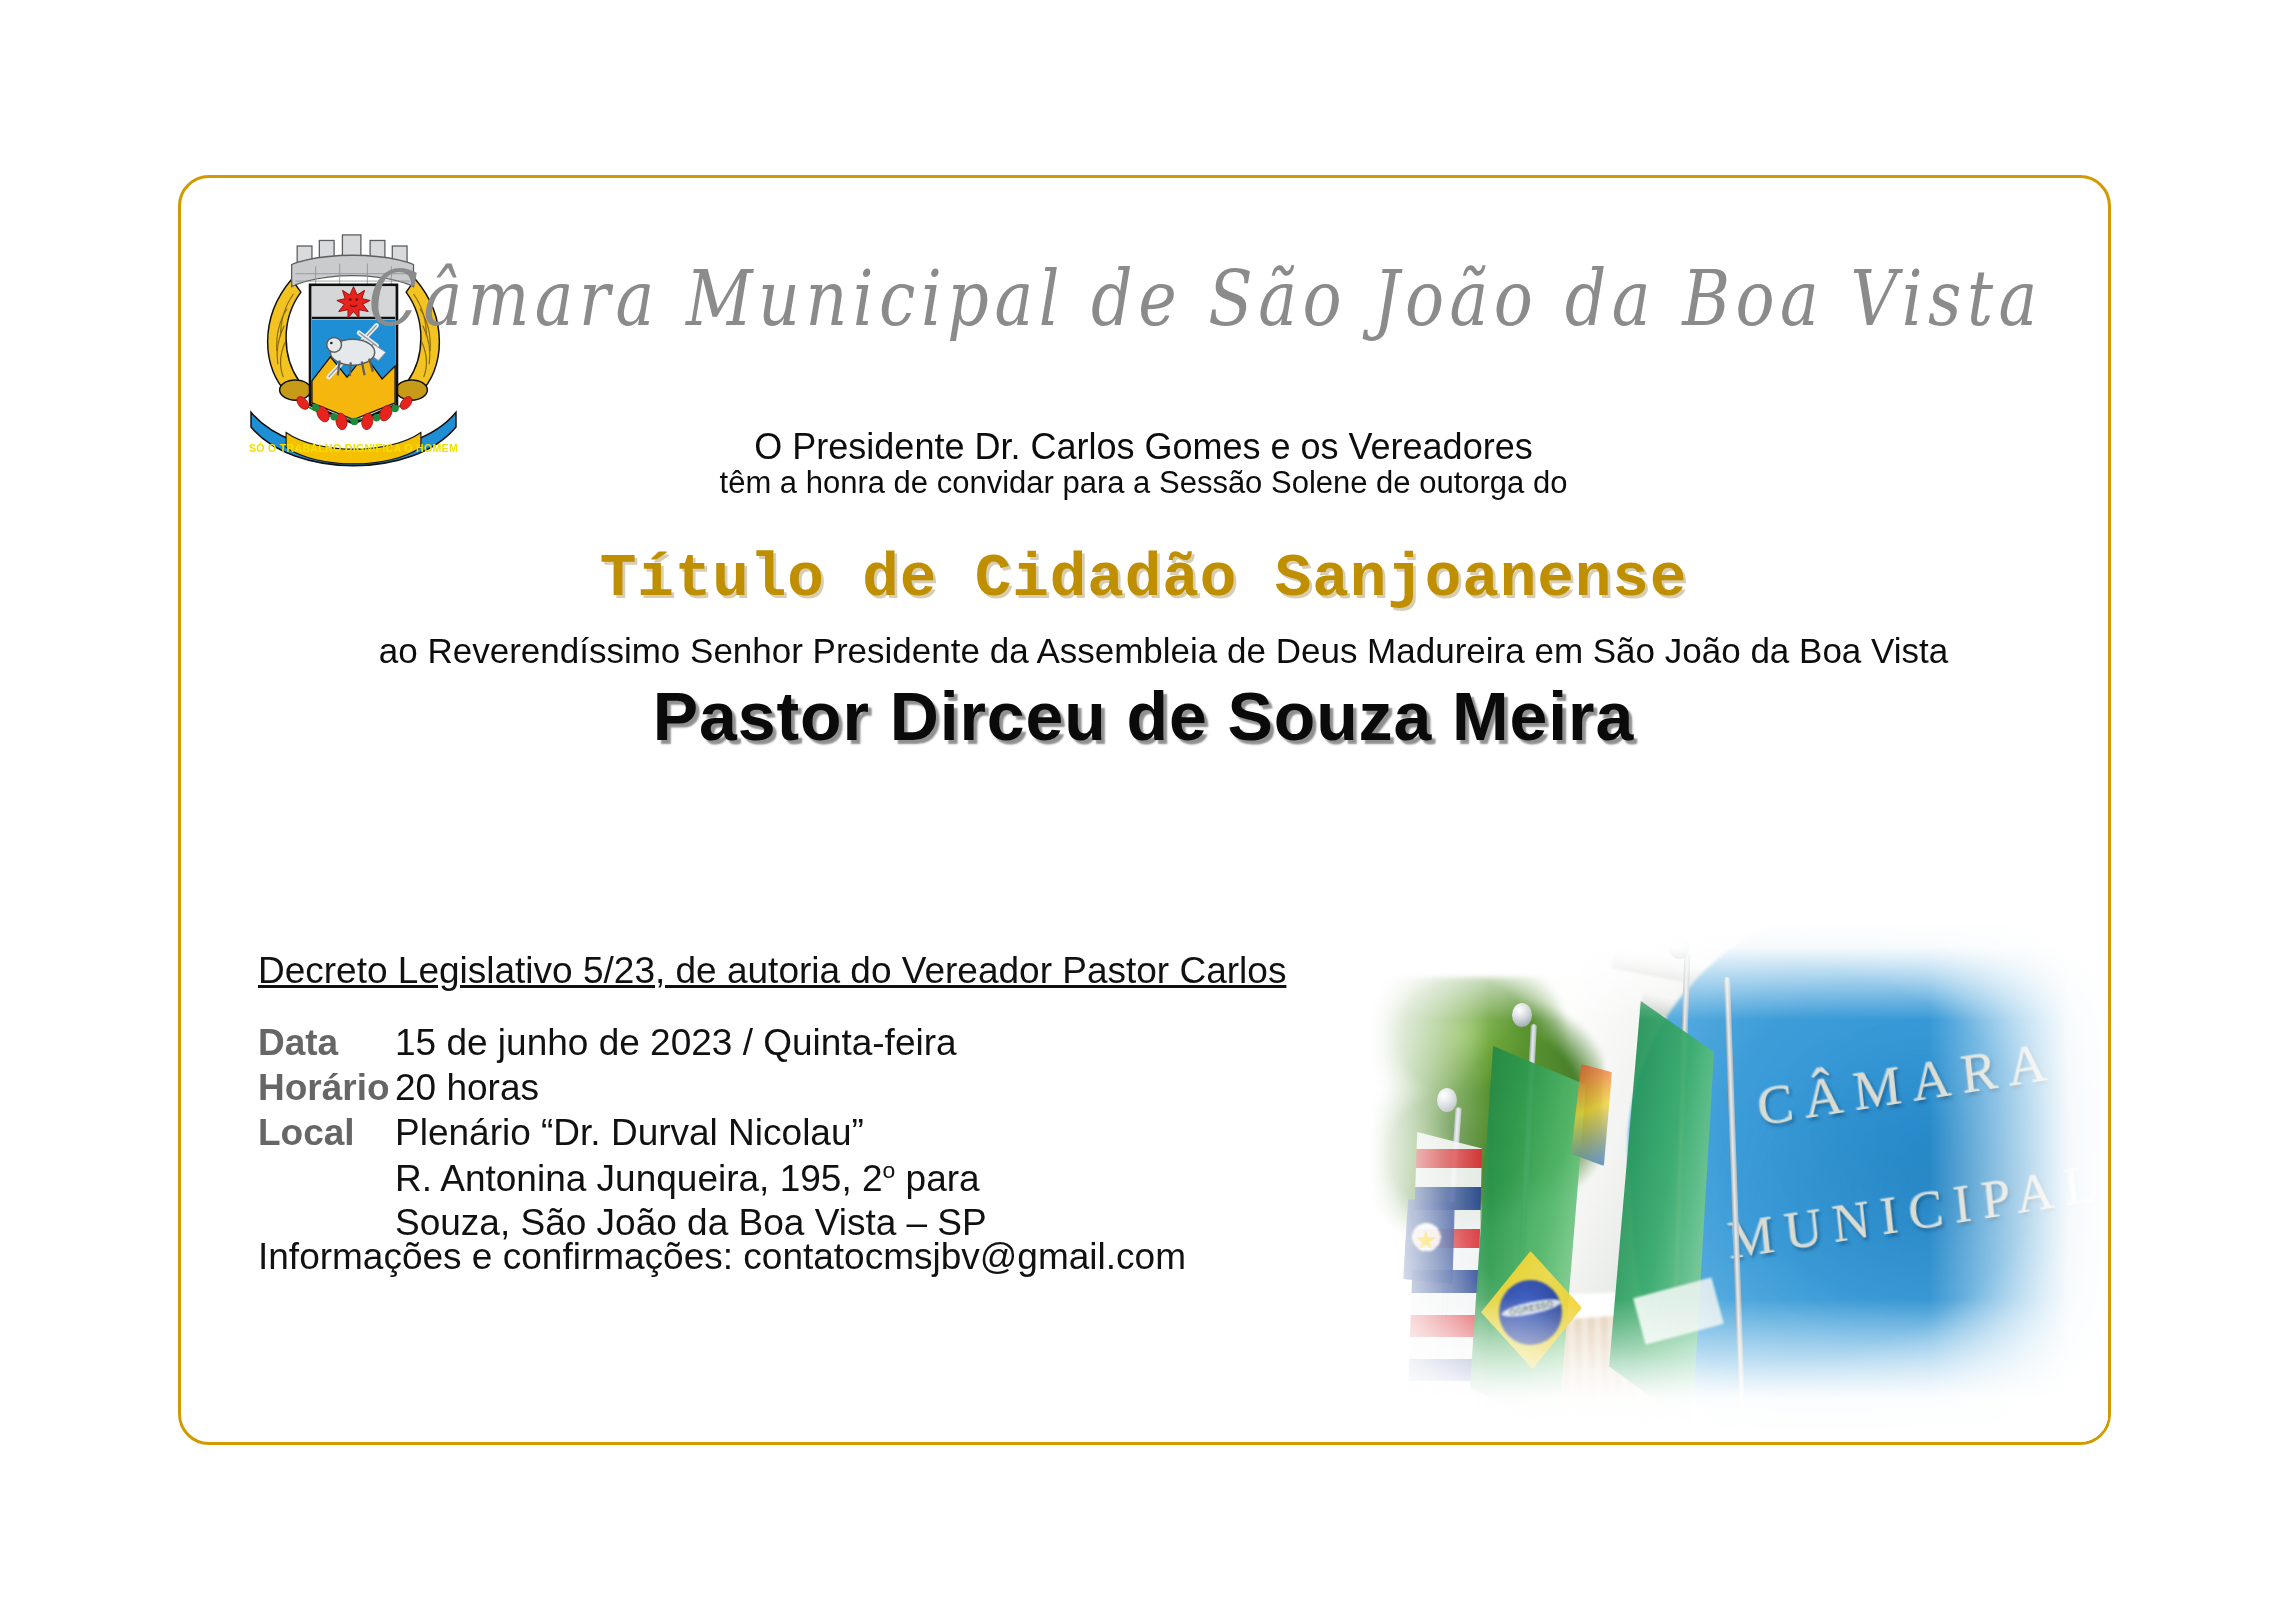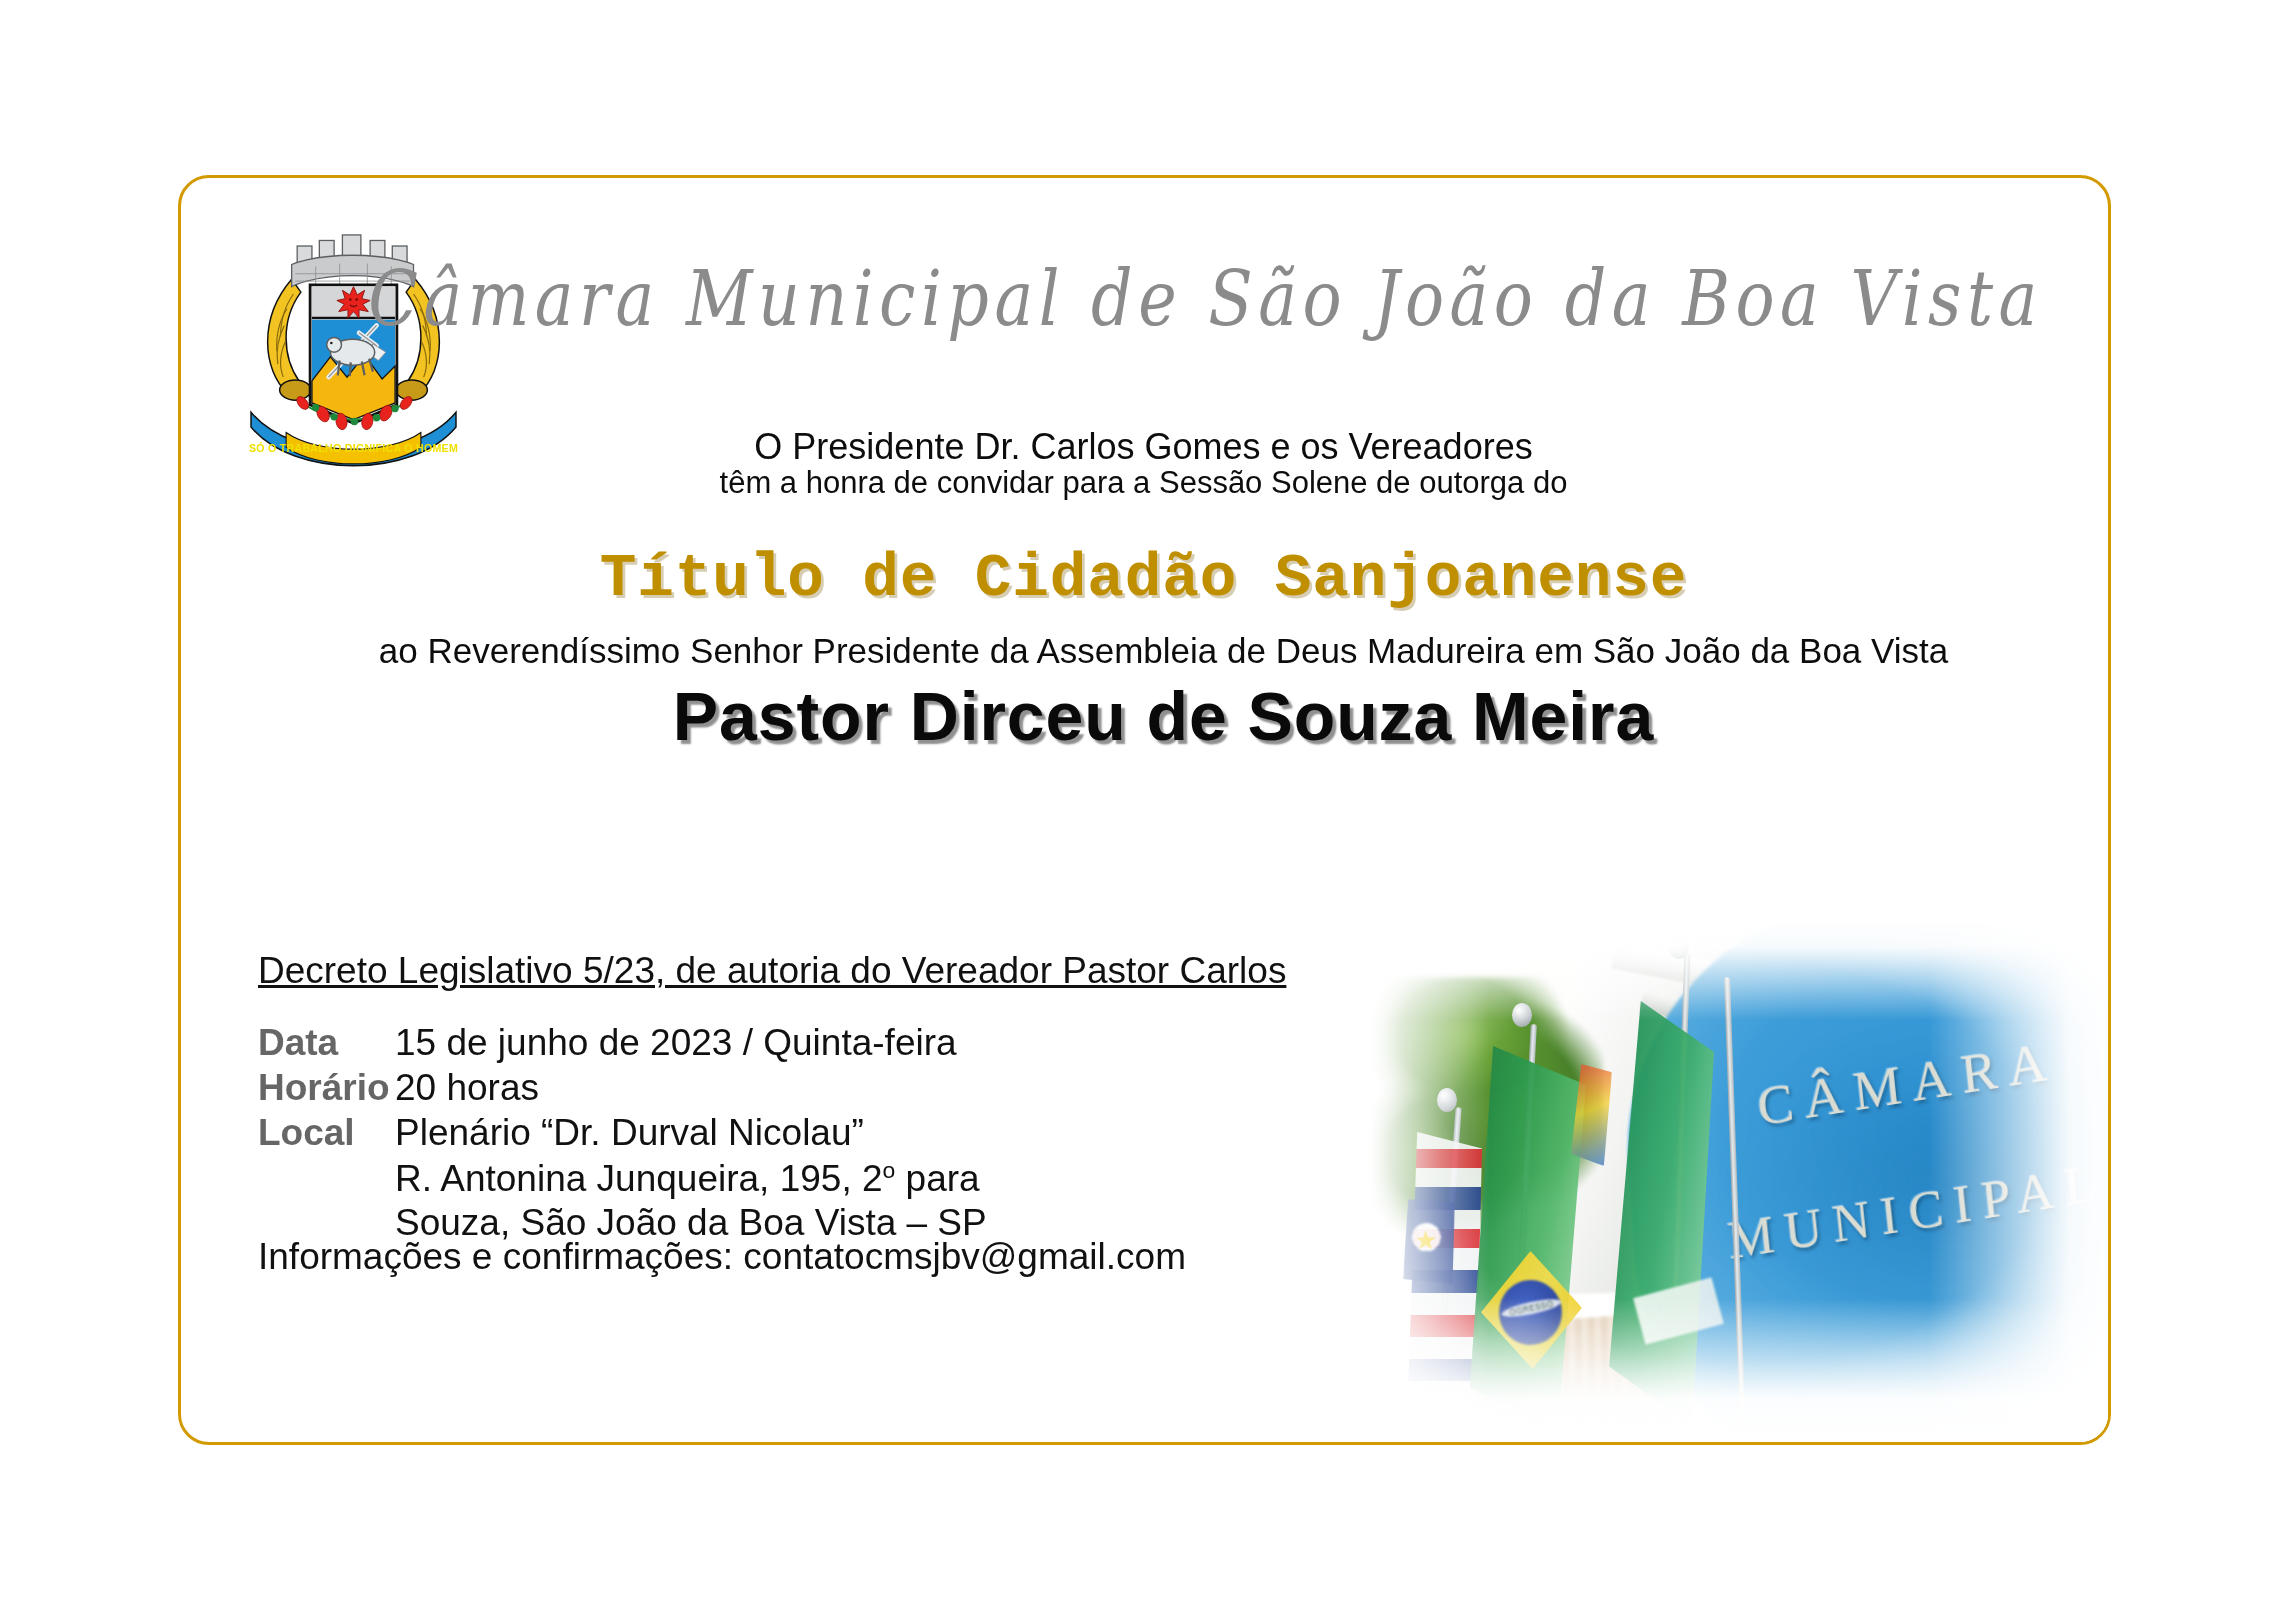--- a/index.html
+++ b/index.html
@@ -346,21 +346,20 @@
     position: absolute;
     left: 0; top: 499px;
     width: 1925px;
     text-align: center;
     font-family: "Liberation Sans", sans-serif;
     font-weight: bold;
     font-size: 68px;
     color: #0a0a0a;
     letter-spacing: 0.9px;
     text-shadow: 3.7px 3.7px 1.8px rgba(125,125,125,.85);
-    padding-left: 20px;
   }
 
   #decree-line {
     position: absolute;
     left: 77px; top: 772px;
     font-size: 37px;
     color: #111111;
     text-decoration: underline;
   }
 

